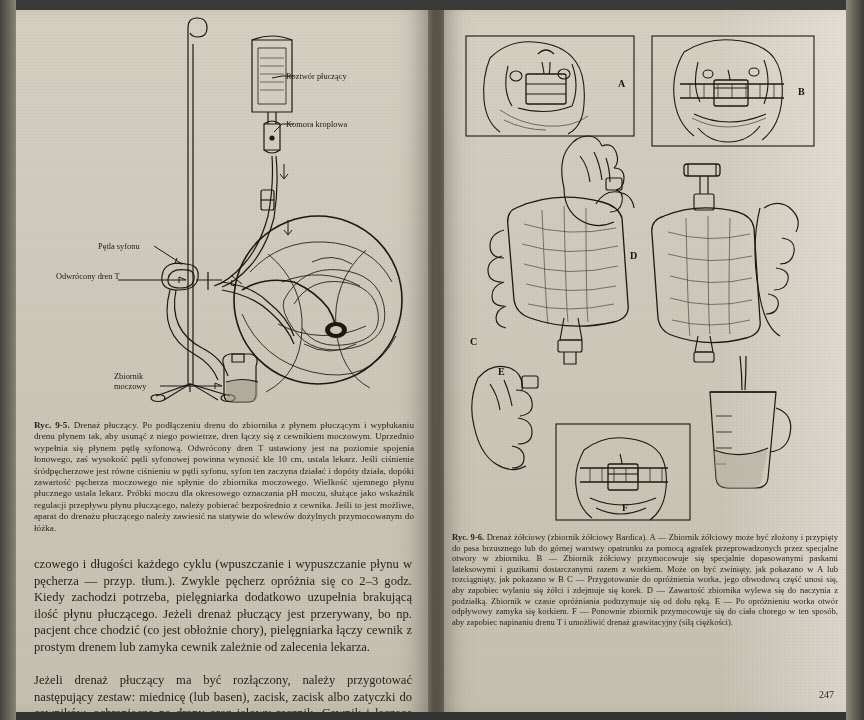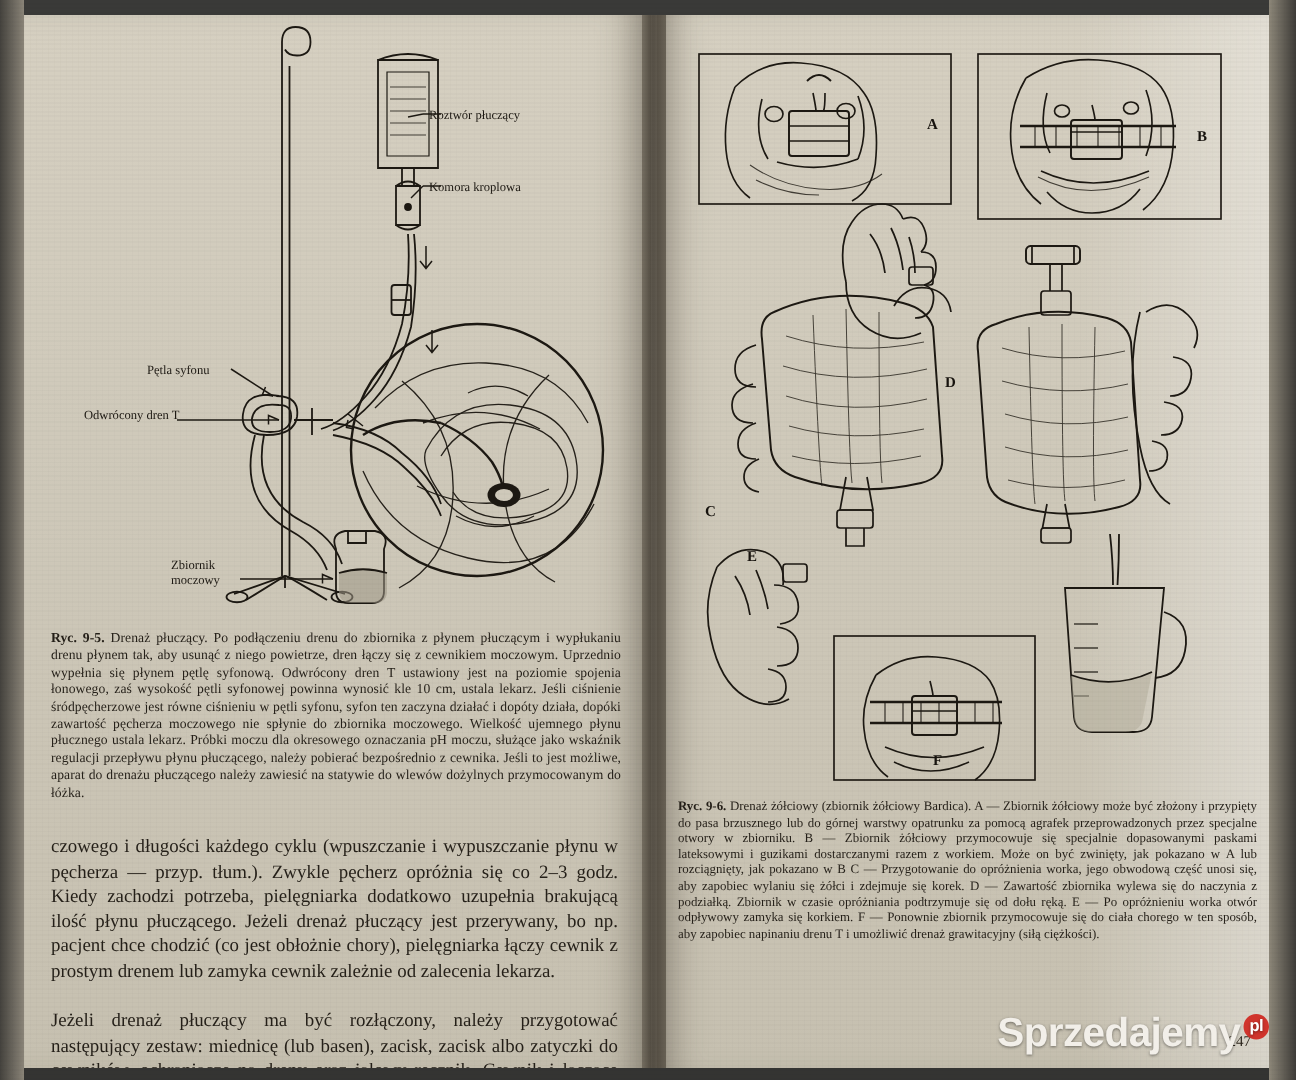--- a/index.html
+++ b/index.html
@@ -406,14 +406,13 @@
     <div class="gutter"></div>
   </div>
 
   <div class="edge-top"></div>
   <div class="edge-bottom"></div>
   <div class="edge-left"></div>
   <div class="edge-right"></div>
 
   <div class="grain"></div>
 
-  <div class="wm"><span>Sprzedajemy</span><span class="dot">pl</span></div>
 </div>
 
 </body></html>

